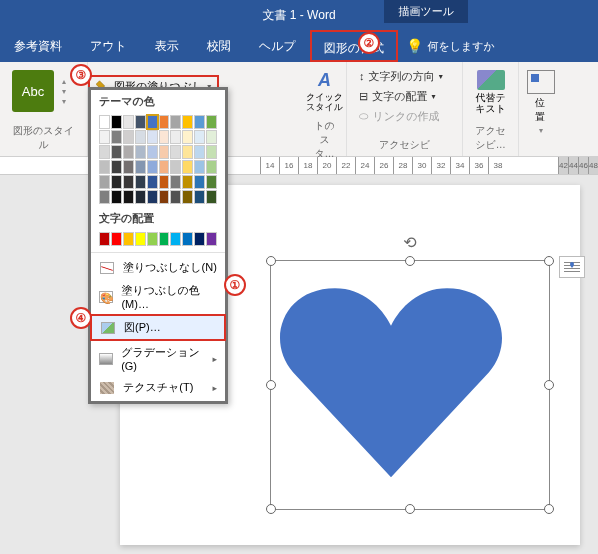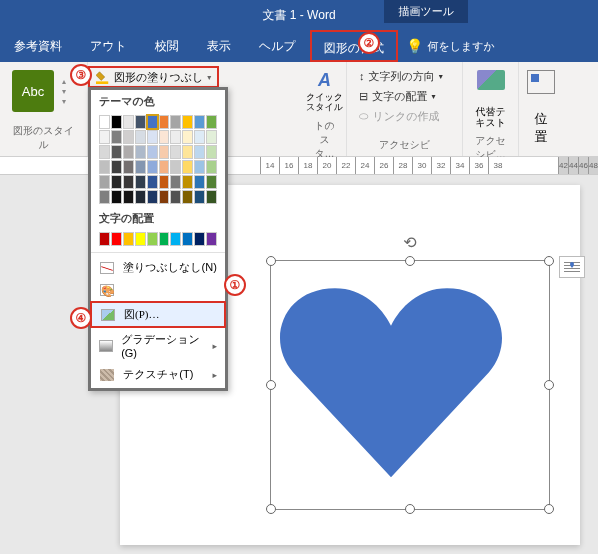--- a/index.html
+++ b/index.html
@@ -22,21 +22,21 @@
     .group-label { text-align: center; font-size: 10px; color: #666; padding-top: 2px; }
     .abc-box { width: 42px; height: 42px; background: #4d7c0f; color: #fff; display: flex; align-items: center; justify-content: center; border-radius: 3px; font-size: 13px; margin: 4px; }
     .dropdown-btn { border: 2px solid #d93025; padding: 2px 6px; display: inline-flex; align-items: center; gap: 4px; height: 22px; }
     .dropdown-caret { font-size: 8px; color: #666; }
     .ribbon-icon { width: 14px; height: 14px; display: inline-block; }
     .paint-bucket { color: #d4a017; }
     .quick-style { display: flex; flex-direction: column; align-items: center; gap: 2px; padding: 4px; }
     .text-group { padding: 4px 12px; }
     .text-row { display: flex; align-items: center; gap: 4px; font-size: 11px; color: #333; height: 20px; white-space: nowrap; }
     .text-row.disabled { color: #a0a0a0; }
-    .alt-text { display: flex; flex-direction: column; align-items: center; gap: 16px; padding: 4px 8px; }
+    .alt-text { display: flex; flex-direction: column; align-items: center; gap: 2px; padding: 4px 8px; }
     .alt-icon { width: 28px; height: 20px; background: linear-gradient(135deg,#88c 40%,#5a8 40%); border-radius: 2px; }
     .pos-icon { width: 28px; height: 24px; border: 1px solid #888; position: relative; }
     .pos-icon::after { content:''; position:absolute; width:8px; height:8px; background:#4472c4; top:3px; left:3px; }
 
     .ruler { height: 18px; background: #fff; border-bottom: 1px solid #ccc; position: relative; font-size: 8px; color: #666; overflow: hidden; }
     .ruler-marks { position: absolute; left: 260px; display: flex; }
     .ruler-tick { width: 19px; text-align: center; border-left: 1px solid #999; height: 18px; line-height: 10px; padding-top: 4px; }
     .ruler-dark { position: absolute; right: 0; width: 40px; height: 35px; background: #d0d0d0; }
 
     .canvas { background: #e8e8e8; height: 379px; position: relative; }
@@ -53,21 +53,21 @@
 
     .dropdown-menu { position: absolute; left: 88px; top: 87px; width: 140px; background: #fff; border: 3px solid #737373; box-shadow: 2px 2px 6px rgba(0,0,0,0.25); z-index: 100; padding-bottom: 2px; }
     .menu-header { padding: 4px 8px; font-size: 11px; color: #444; font-weight: bold; }
     .color-grid { padding: 2px 8px; }
     .color-row { display: flex; gap: 1px; margin-bottom: 1px; }
     .color-cell { width: 14px; height: 14px; border: 1px solid #ccc; }
     .color-cell.selected { outline: 2px solid #d4a017; outline-offset: -1px; }
     .menu-sep { height: 1px; background: #e0e0e0; margin: 3px 0; }
     .menu-item { display: flex; align-items: center; gap: 8px; padding: 4px 8px; cursor: pointer; font-size: 11px; position: relative; }
     .menu-item:hover, .menu-item.highlighted { background: #e6f0ff; }
-    .menu-item.boxed { border: 2px solid #d93025; margin: 0 -1px; font-family: Liberation Serif, serif; }
+    .menu-item.boxed { border: 2px solid #d93025; margin: 0 -1px; }
     .menu-icon { width: 16px; height: 14px; display: inline-flex; align-items: center; justify-content: center; font-size: 11px; }
     .submenu-arrow { margin-left: auto; font-size: 9px; color: #666; }
     .no-fill { width:14px; height:12px; border:1px solid #aaa; position:relative; }
     .no-fill::after { content:''; position:absolute; left:0; top:50%; width:100%; border-top:1px solid #c00; transform: rotate(18deg); }
     .grad-icon { width:14px; height:12px; background: linear-gradient(#fff,#888); border:1px solid #aaa; }
     .tex-icon { width:14px; height:12px; background: repeating-linear-gradient(45deg,#cba,#cba 2px,#a98 2px,#a98 4px); }
     .pic-icon { width:14px; height:12px; background: linear-gradient(135deg,#ace 50%,#7b6 50%); border:1px solid #aaa; }
     .more-icon { width:14px; height:12px; border:1px solid #aaa; background:#fff; }
 
     .callout { position: absolute; width: 22px; height: 22px; border: 2px solid #d93025; border-radius: 50%; background: #fff; color: #d93025; display: flex; align-items: center; justify-content: center; font-size: 12px; font-weight: bold; z-index: 200; }
@@ -81,22 +81,22 @@
 
 <div class="titlebar">
   <span class="title">文書 1  -  Word</span>
   <div class="tool-tab">描画ツール</div>
   <div class="signature"></div>
 </div>
 
 <div class="ribbon-tabs">
   <div class="ribbon-tab">参考資料</div>
   <div class="ribbon-tab">アウト</div>
+  <div class="ribbon-tab">表示</div>
   <div class="ribbon-tab">校閲</div>
-  <div class="ribbon-tab">表示</div>
   <div class="ribbon-tab">ヘルプ</div>
   <div class="ribbon-tab active active-box">図形の書式</div>
   <div class="tell-me">
     <span class="bulb">💡</span>
     <span>何をしますか</span>
   </div>
 </div>
 
 <div class="ribbon">
   <div class="ribbon-group" style="width:88px">
@@ -104,21 +104,21 @@
       <div class="abc-box">Abc</div>
       <div style="display:flex;flex-direction:column;gap:1px">
           <span style="font-size:8px;color:#888">▴</span>
           <span style="font-size:8px;color:#888">▾</span>
           <span style="font-size:8px;color:#888">▾</span>
         </div>
     </div>
     <div class="group-label">図形のスタイル</div>
   </div>
 
-  <div style="position:absolute;left:88px;top:4px">
+  <div style="position:absolute;left:88px;top:13px">
     <div class="dropdown-btn">
       <span class="ribbon-icon paint-bucket">
         <svg viewBox="0 0 16 16" width="14" height="14">
             <path d="M4 2 L10 8 L6 12 L0 6 Z" fill="#d4a017" stroke="#806000" stroke-width="0.5"></path>
             <rect x="0" y="13" width="14" height="3" fill="#ffc000"></rect>
           </svg>
       </span>
       <span>図形の塗りつぶし</span>
       <span class="dropdown-caret">▾</span>
     </div>
@@ -158,21 +158,21 @@
       <div class="alt-icon"></div>
       <span style="font-size:10px;text-align:center;line-height:1.1;white-space:pre">代替テ
 キスト</span>
     </div>
     <div class="group-label">アクセシビ…</div>
   </div>
 
   <div class="ribbon-group" style="width:44px;border-right:none">
     <div class="alt-text">
       <div class="pos-icon"></div>
-      <span style="font-size:13px">位置</span>
+      <span style="font-size:10px">位置</span>
       <span style="font-size:8px;color:#888">▾</span>
     </div>
   </div>
 </div>
 
 <div class="ruler">
   <div class="ruler-marks" id="ruler-marks">
       <div class="ruler-tick">14</div>
       <div class="ruler-tick">16</div>
       <div class="ruler-tick">18</div>
@@ -318,20 +318,21 @@
   <div class="menu-item">
       <span class="menu-icon">
         <span class="no-fill"></span>
       </span>
       <span>塗りつぶしなし(N)</span>
     </div>
   <div class="menu-item">
       <span class="menu-icon">
         <span class="more-icon">🎨</span>
       </span>
+      <span>塗りつぶしの色(M)…</span>
     </div>
   <div class="menu-item highlighted boxed">
       <span class="menu-icon">
         <span class="pic-icon"></span>
       </span>
       <span>図(P)…</span>
     </div>
   <div class="menu-item">
       <span class="menu-icon">
         <span class="grad-icon"></span>

